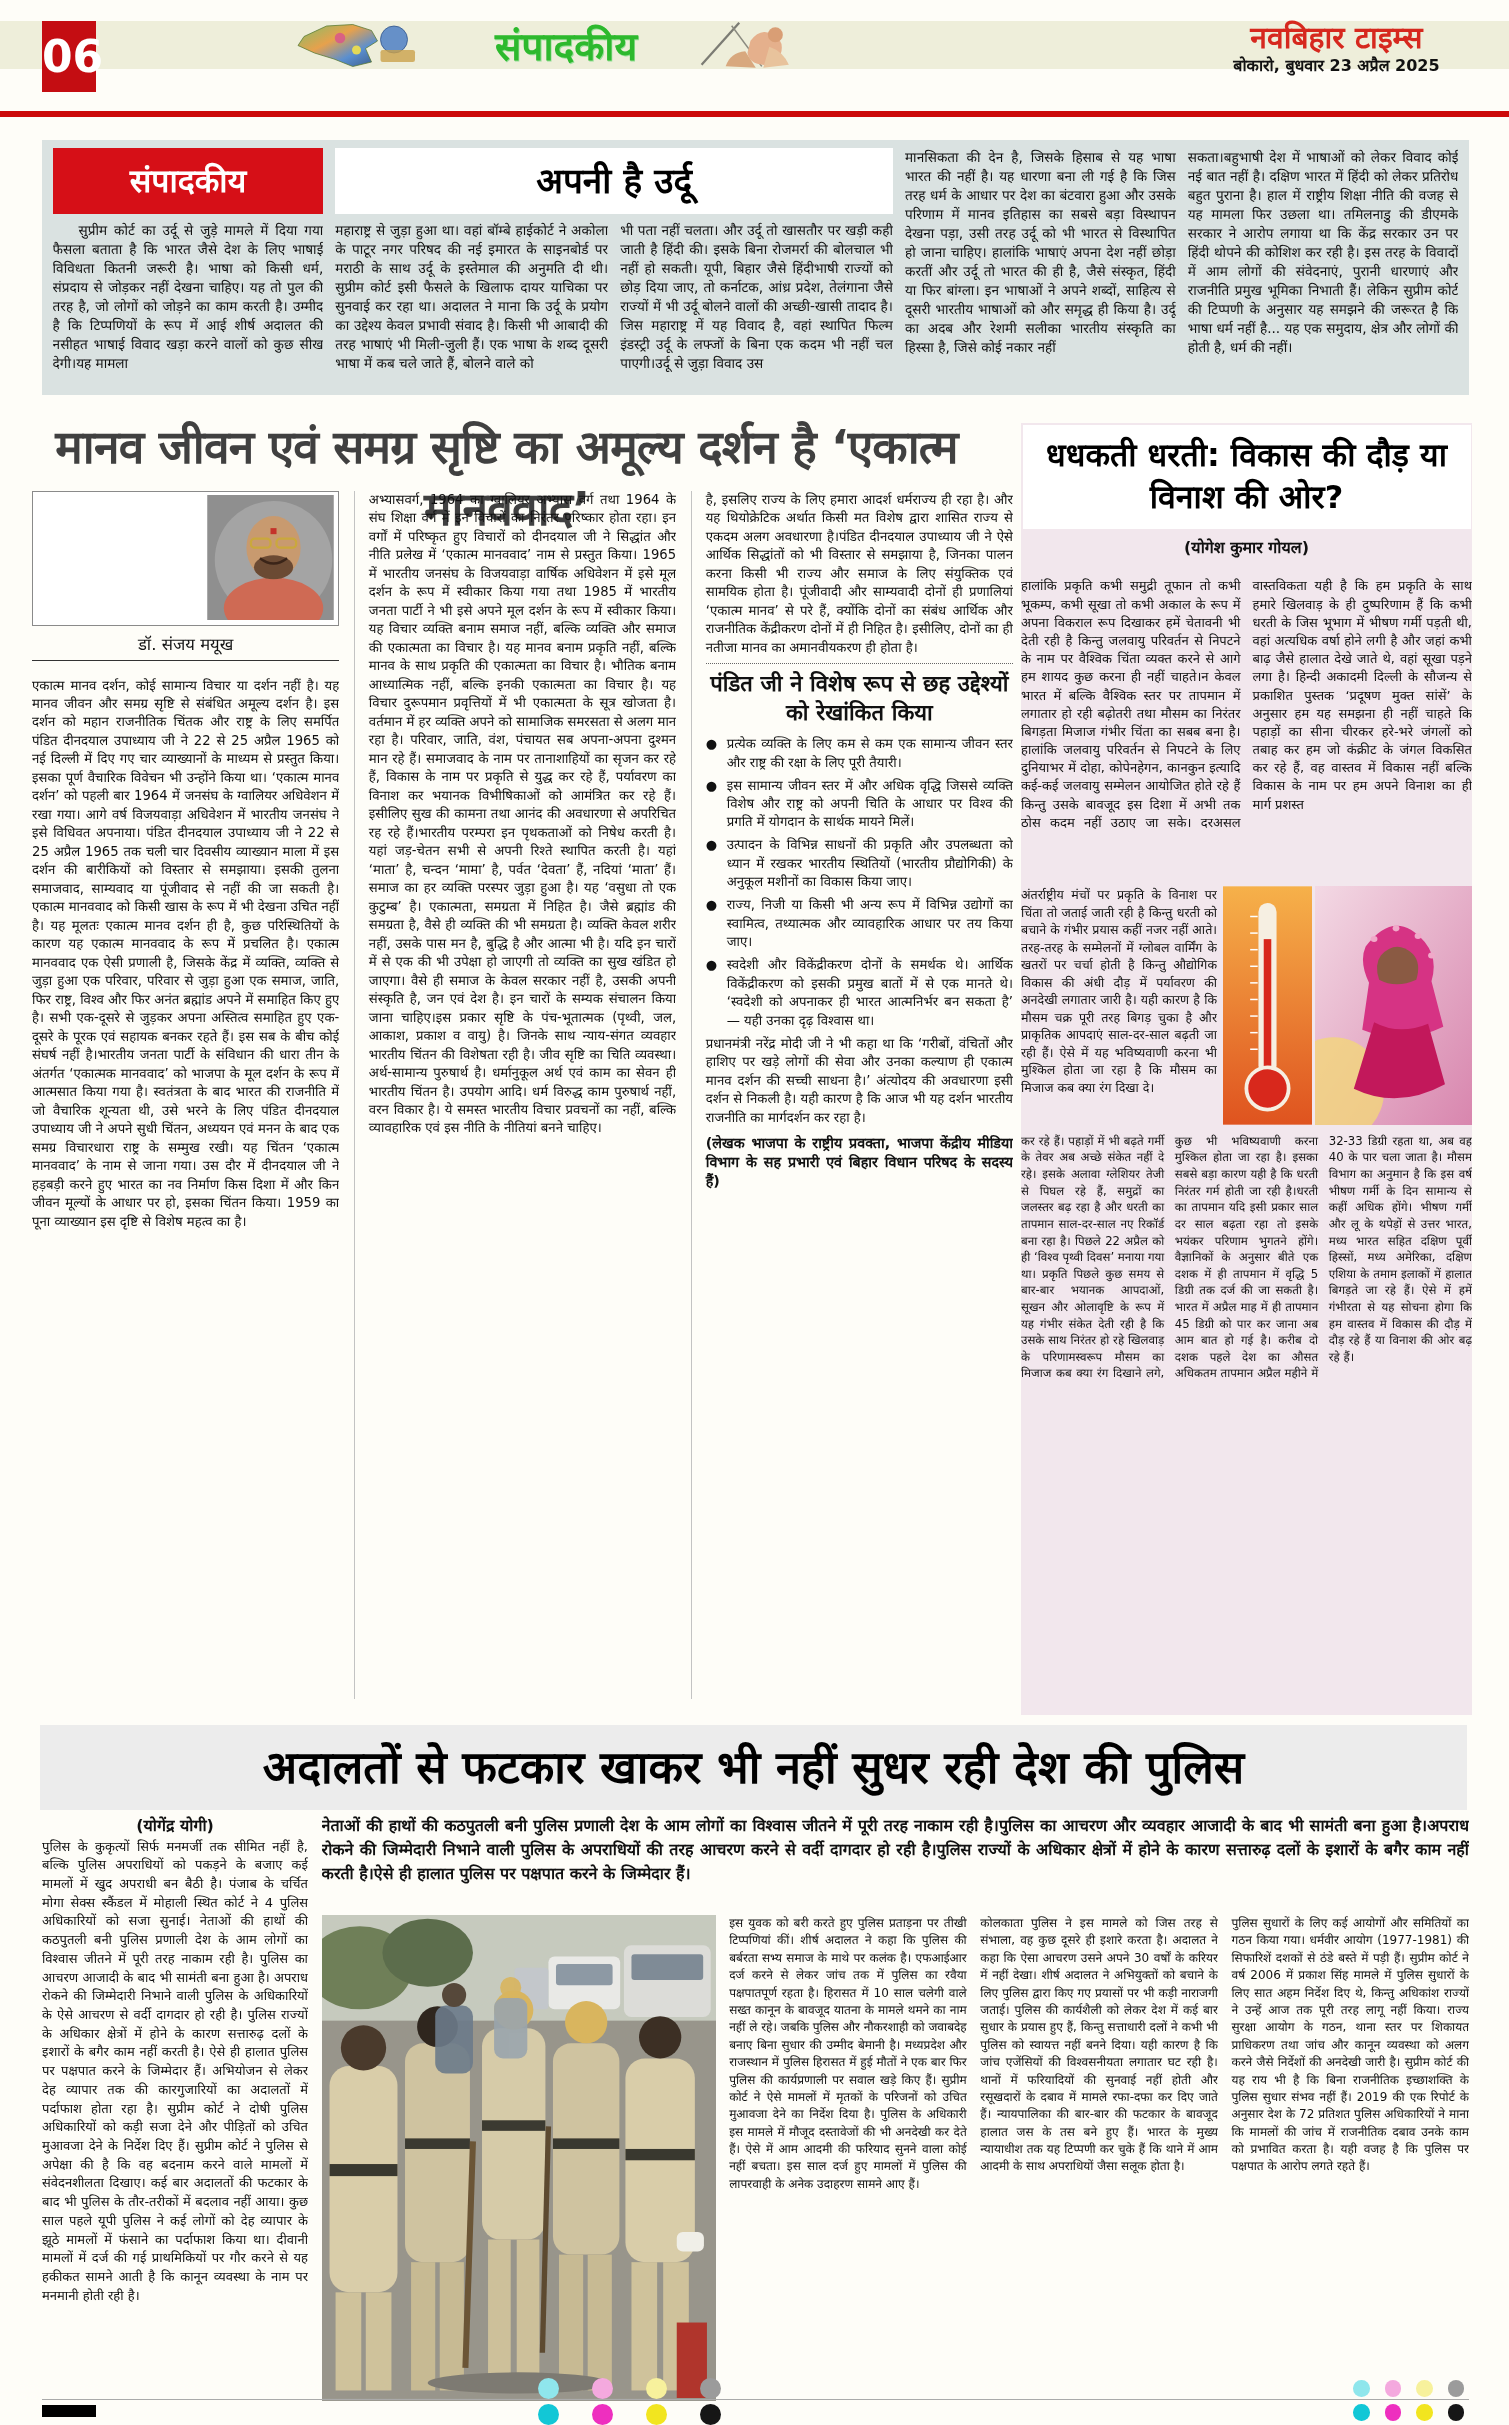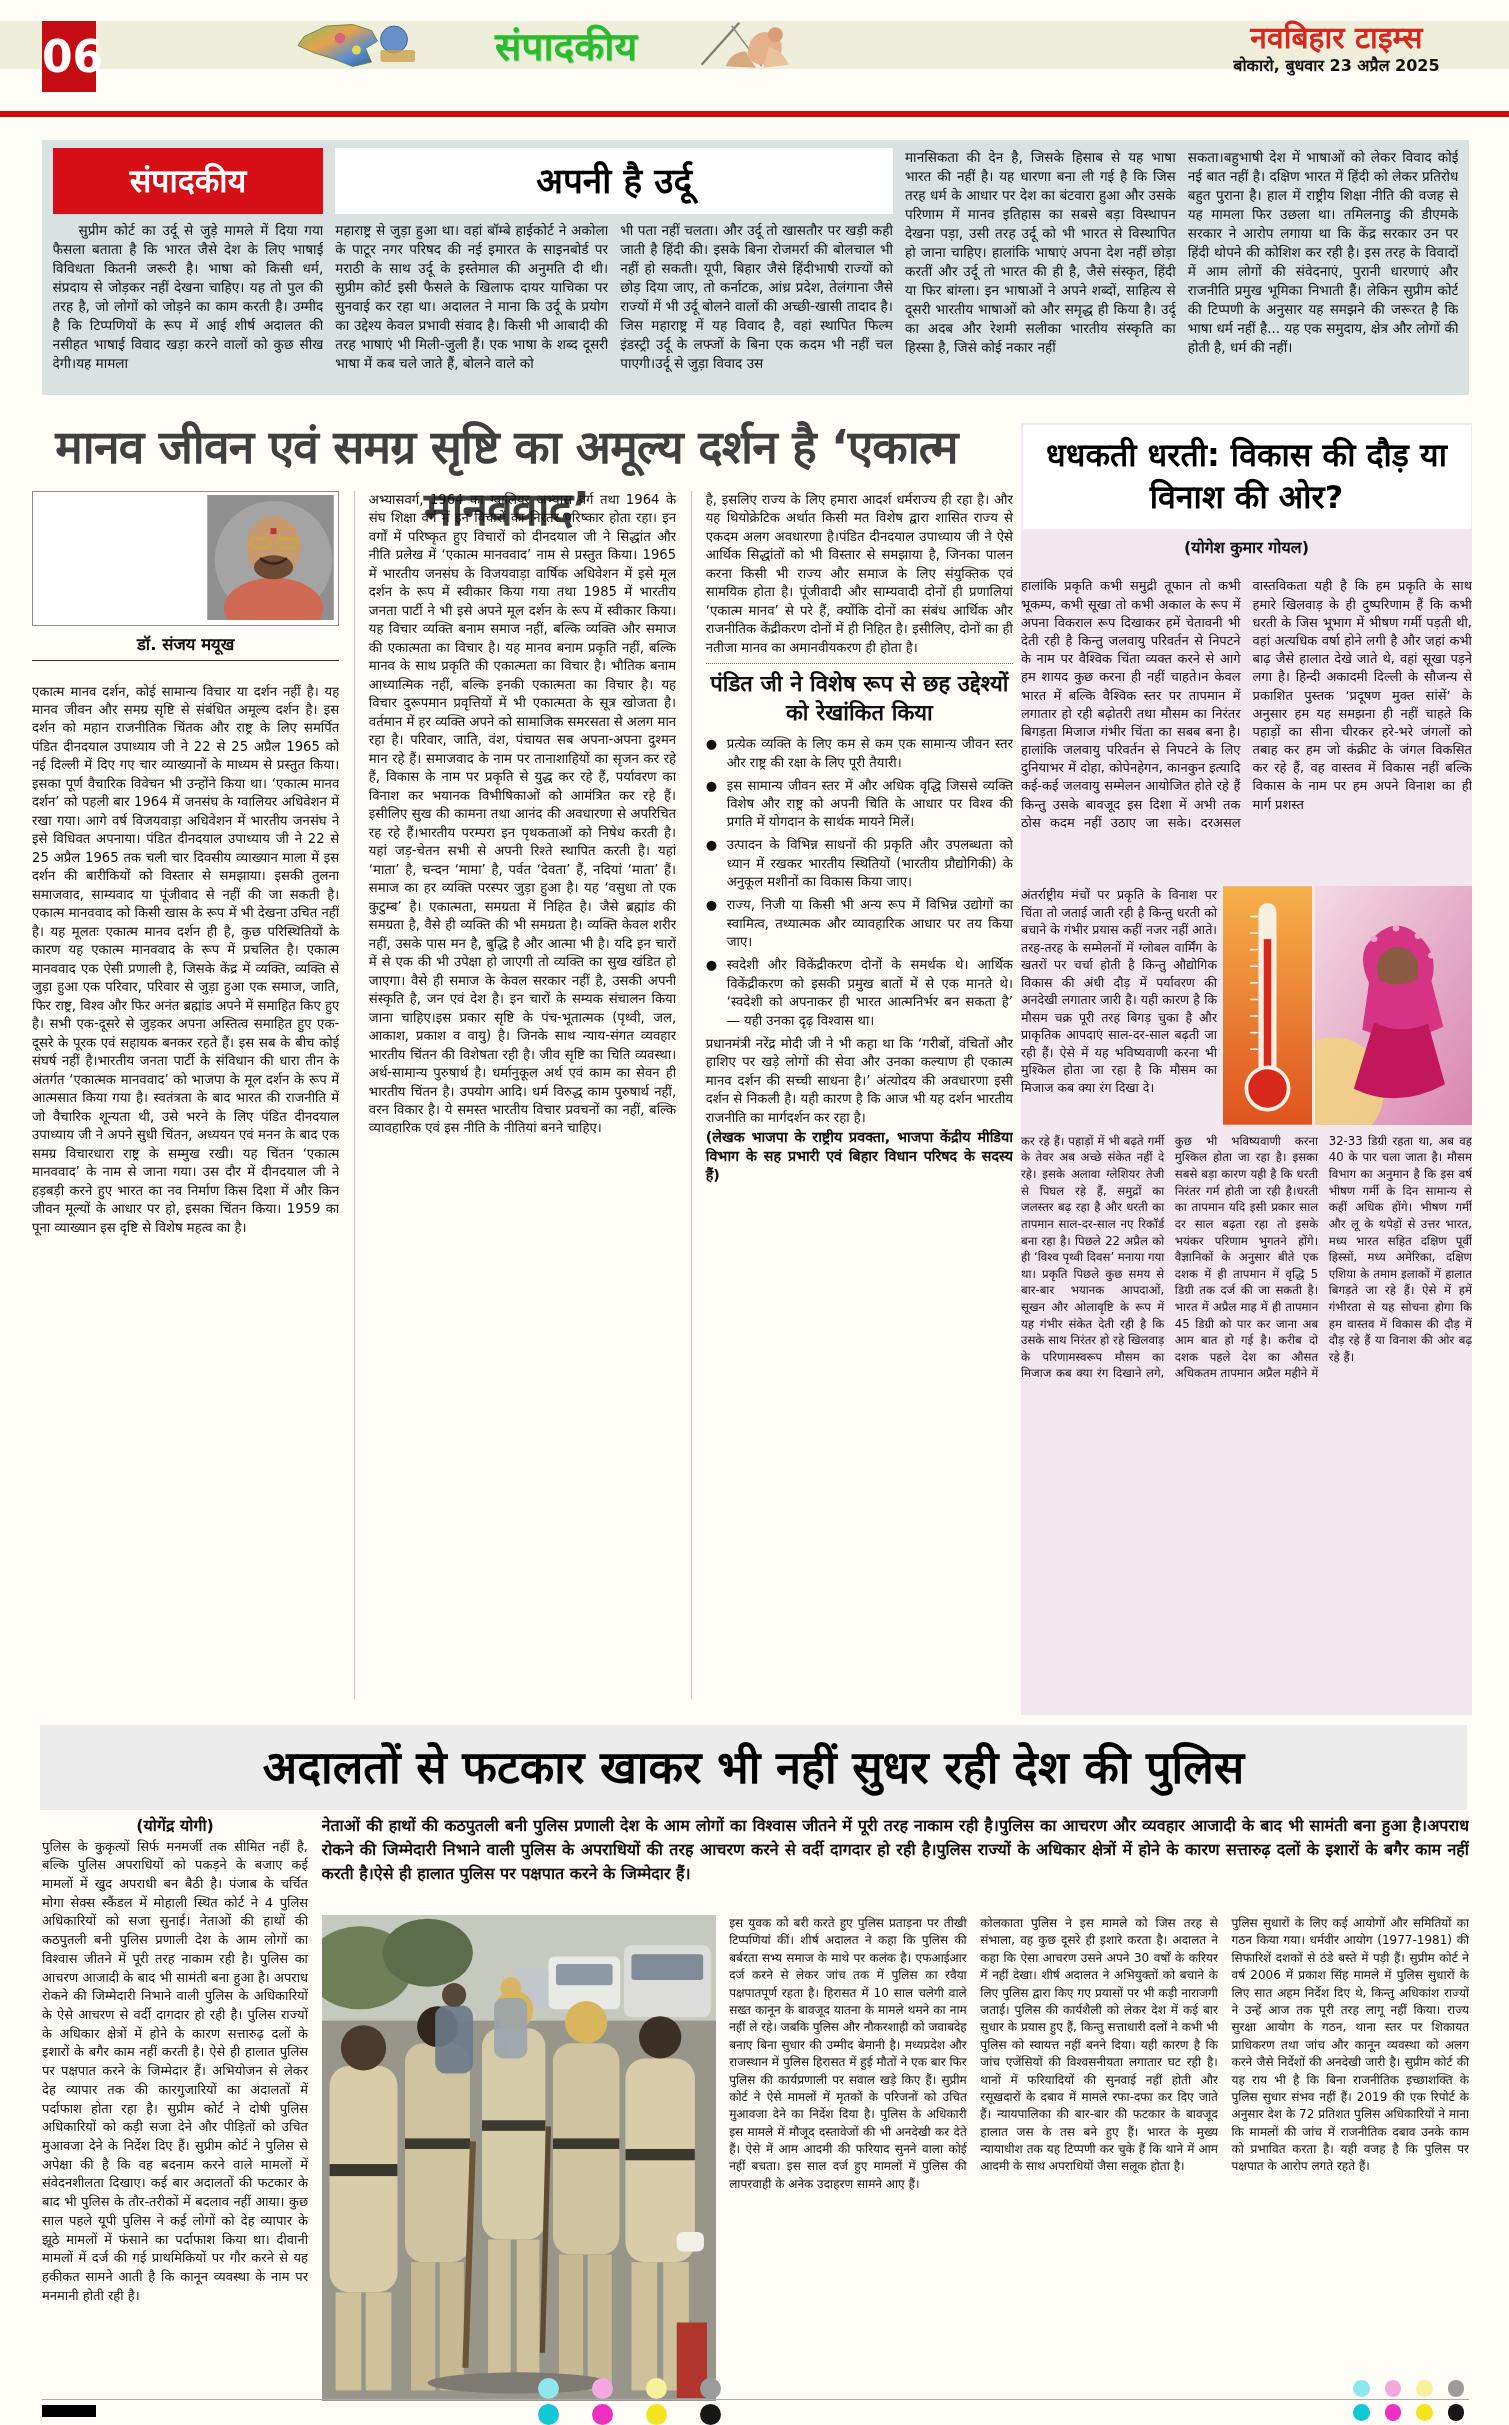--- a/index.html
+++ b/index.html
@@ -32,29 +32,29 @@
   .btext{font-size:13.6px;line-height:1.4;text-align:justify;color:#101010;}
   .btext.first-indent{text-indent:26px;}
 
   
   .manav-head{top:414px;left:16px;width:981px;height:79px;font-size:46px;font-weight:bold;
               text-align:center;letter-spacing:-0.8px;color:#404040;}
   .manav-cols{top:491px;left:32px;width:981px;height:1208px;display:flex;gap:15px;}
   .m-col{flex:1;overflow:hidden;}
   .m-col + .m-col{border-left:0.8px solid #c3c3c3;padding-left:13.6px;}
   .photo-box{border:0.8px solid #8a8a8a;background:#fff;height:133px;position:relative;margin-bottom:3px;}
-  .author-cap{font-size:16.6px;font-weight:bold;text-align:center;padding:3px 0 4.5px 0;
-              border-bottom:1.5px solid #333;margin-bottom:22px;}
+  .author-cap{font-size:16.6px;font-weight:normal;text-align:center;padding:3px 0 4.5px 0;
+              border-bottom:1.5px solid #333;margin-bottom:16px;}
   .dotted-div{border-top:1.5px dotted #666;margin:6px 0;}
   .subhead{font-size:22px;font-weight:bold;text-align:center;line-height:1.3;margin:3px 0 7.5px 0;}
   ul.objectives{list-style:none;margin:0;padding:0;}
   ul.objectives li{position:relative;padding-left:21px;font-size:13.2px;line-height:1.4;
                    text-align:justify;margin-bottom:4.5px;}
   ul.objectives li::before{content:"●";position:absolute;left:0;top:0;font-size:13px;}
-  .credit{font-size:14.3px;font-weight:bold;text-align:justify;}
+  .credit{font-size:14.3px;font-weight:bold;text-align:justify;margin-top:6px;}
 
   
   .dharti{top:423px;left:1021px;width:451px;height:1292px;background:#f2e7ed;
           box-sizing:border-box;padding:0;}
   .dh-headline{background:#fff;margin:1.5px 1.5px 0 1.5px;padding:10.6px 4.5px;font-size:32px;
           font-weight:bold;text-align:center;line-height:1.3;color:#000;}
   .dh-byline{font-size:16px;font-weight:bold;text-align:center;margin-top:7.5px;}
   .dh-twocol{margin-top:19px;column-count:2;column-gap:12px;height:296px;overflow:hidden;
           font-size:13px;line-height:1.4;text-align:justify;}
   .dh-media{margin-top:13px;display:flex;gap:6px;height:239px;}

